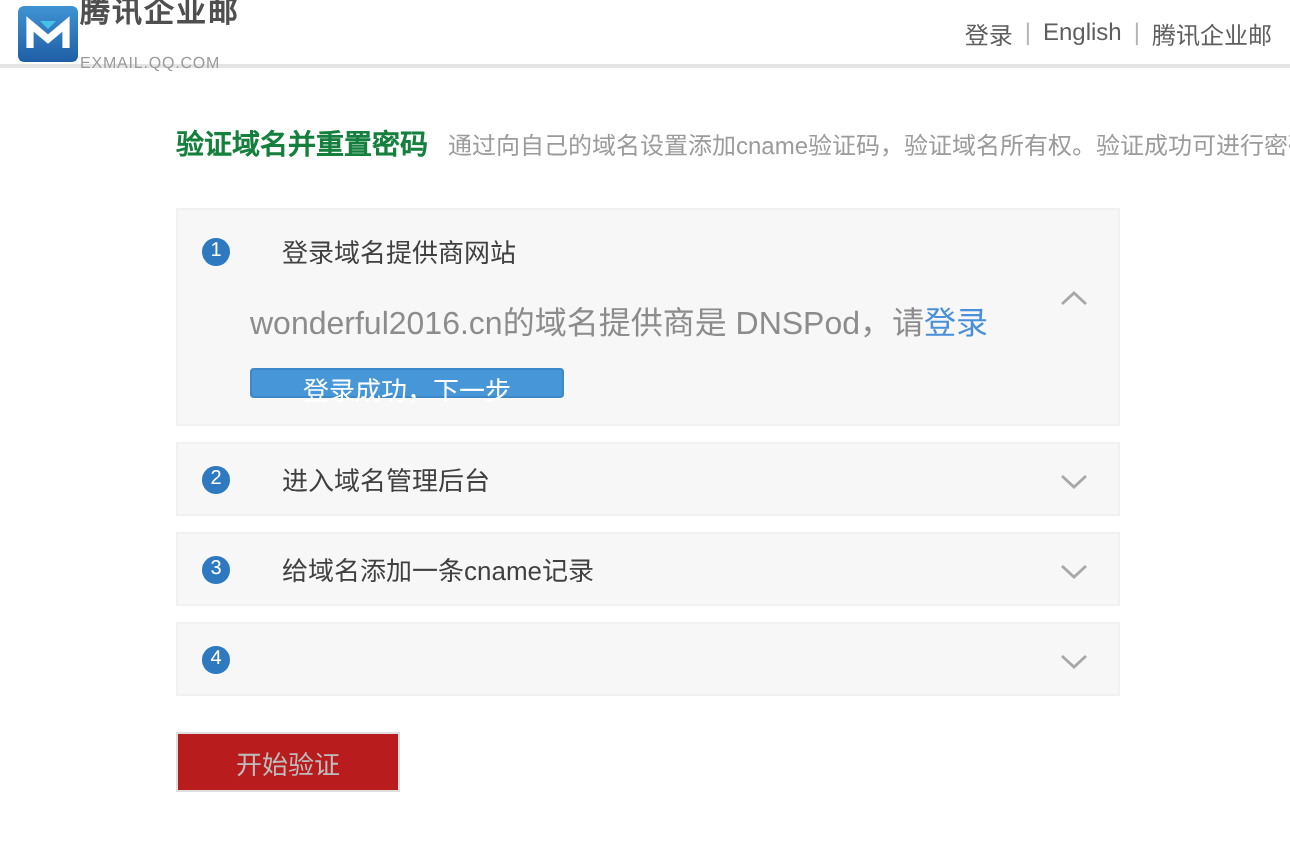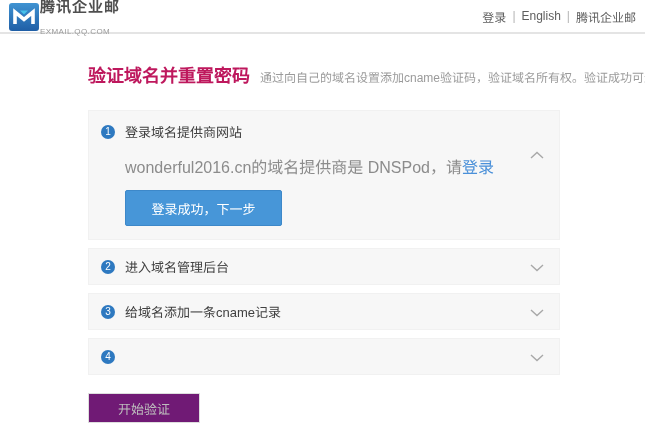--- a/index.html
+++ b/index.html
@@ -21,68 +21,68 @@
   .logo-text { display: flex; flex-direction: column; line-height: 1; margin-top: 3px; }
   .logo-title { font-size: 15px; font-weight: bold; color: #4f4f4f; letter-spacing: 1px; }
   .logo-sub { font-size: 8px; color: #9a9a9a; margin-top: 14px; letter-spacing: .4px; }
   .header-links { display: flex; align-items: center; font-size: 12px; color: #5e5e5e; gap: 6px; }
   .header-links a { color: #5e5e5e; text-decoration: none; cursor: pointer; }
   .hl-sep { color: #b5b5b5; }
 
   
   .main { padding: 27px 0 0 88px; width: 645px; }
   .title-row { display: flex; align-items: baseline; width: 472px; }
-  .page-title { font-size: 18px; font-weight: bold; color: #be185d; white-space: nowrap; }
+  .page-title { font-size: 14px; font-weight: bold; color: #15803d; white-space: nowrap; }
   .page-subtitle { font-size: 12px; color: #9b9b9b; margin-left: 10px; white-space: nowrap; }
 
   .steps { margin-top: 23px; width: 472px; }
   .step-panel {
     background: #f7f7f7;
     border: 1px solid #f1f1f1;
     margin-bottom: 8px;
     position: relative;
   }
   .step-panel.expanded { padding: 11px 12px 7px 12px; }
   .step-panel.collapsed { height: 37px; display: flex; align-items: center; padding: 0 12px; cursor: pointer; }
 
   .step-head { display: flex; align-items: center; }
   .step-circle {
     width: 14px; height: 14px; border-radius: 50%;
     background: #2e79c0; color: #ffffff;
     font-size: 10px; line-height: 14px; text-align: center;
     flex: 0 0 14px;
   }
-  .step-title { font-size: 13px; color: #404040; margin-left: 10px; }
+  .step-title { font-size: 13px; color: #404040; margin-left: 26px; }
 
   .step-desc { font-size: 16px; color: #8c8c8c; margin: 13px 0 0 24px; }
   .step-desc a { color: #4a90d9; text-decoration: none; cursor: pointer; }
 
   .primary-btn {
     display: block;
     margin: 12px 0 6px 24px;
-    width: 157px; height: 36px;
+    width: 157px; height: 15px;
     background: #4796d8;
     border: 1px solid #3d88c9;
     border-radius: 2px;
     color: #ffffff; font-size: 13px;
     font-family: "Liberation Sans", "DejaVu Sans", sans-serif;
     cursor: pointer;
   }
 
   .chev {
     position: absolute; right: 15px;
     width: 14px; height: 8px;
   }
   .step-panel.expanded .chev { top: 40px; }
   .step-panel.collapsed .chev { top: 15px; }
 
   .start-btn {
     margin-top: 10px;
     width: 112px; height: 30px;
-    background: #701a75;
+    background: #b91c1c;
     border: 1px solid #dedede;
     color: #bdbdbd;
     font-size: 13px;
     font-family: "Liberation Sans", "DejaVu Sans", sans-serif;
     cursor: default;
   }
 </style>
 </head>
 <body>
 

